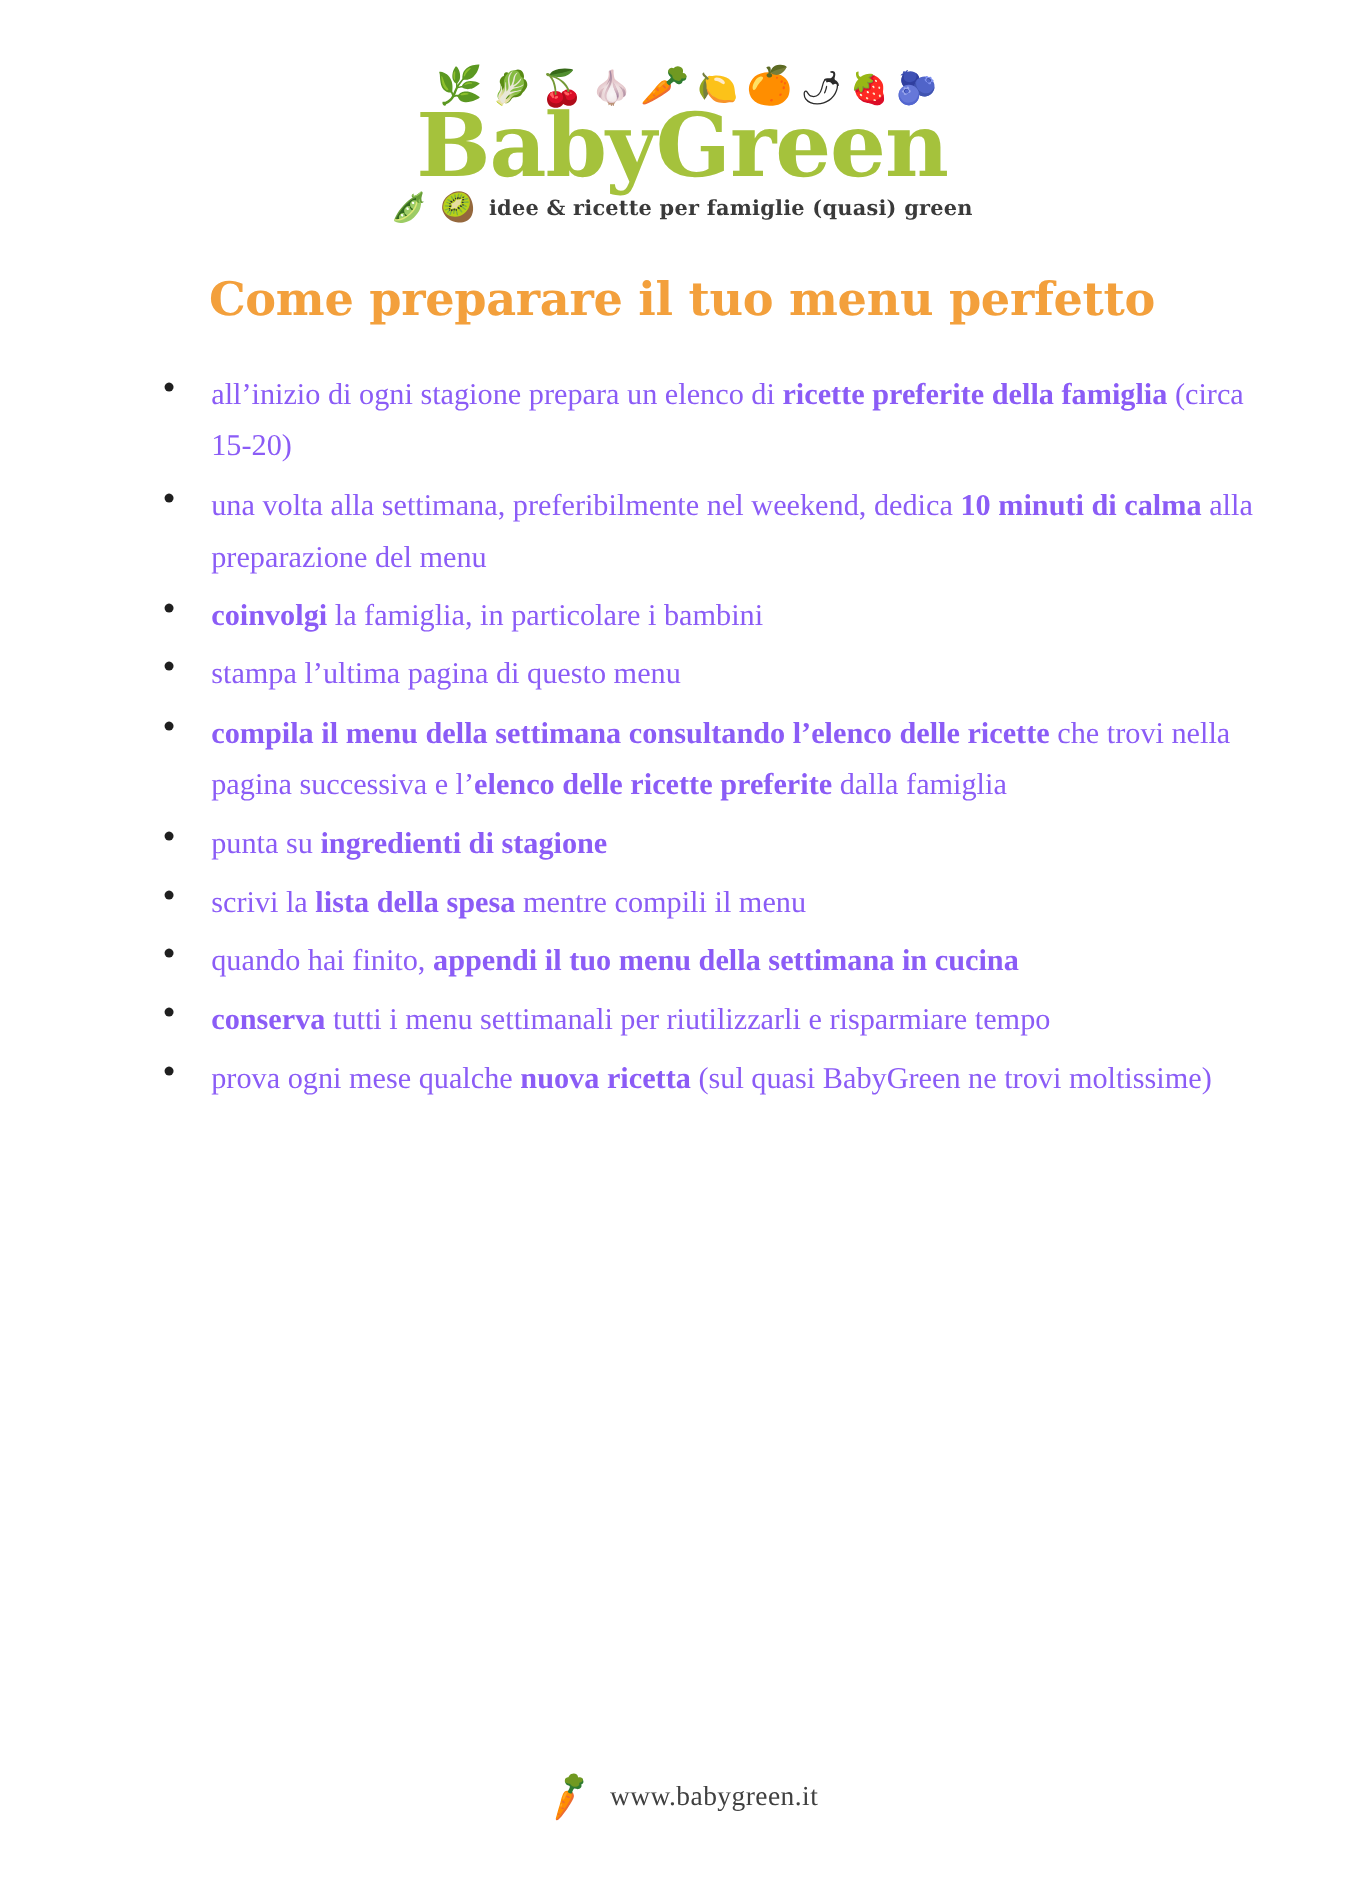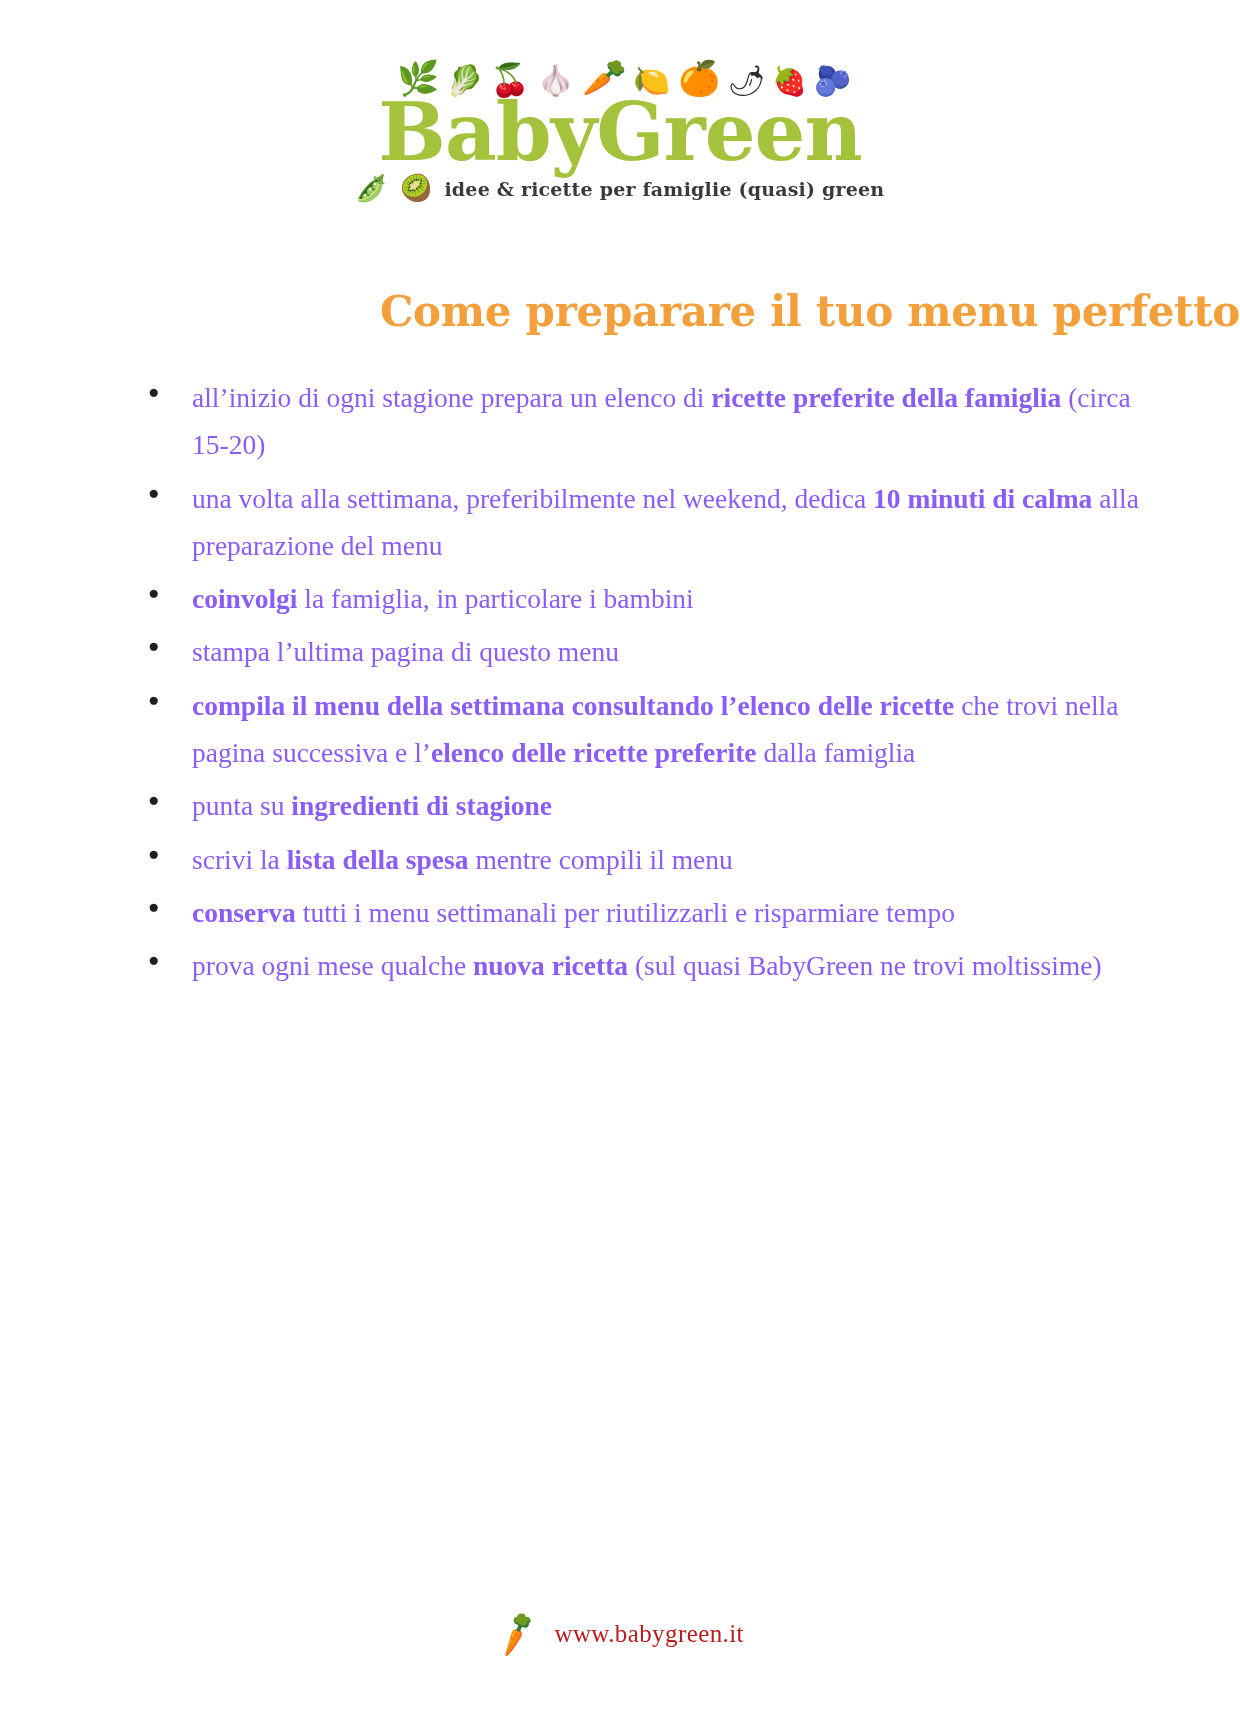--- a/index.html
+++ b/index.html
@@ -72,26 +72,26 @@
   .logo-tagline {
     font-family: "DejaVu Serif", serif;
     font-weight: 700;
     font-size: 19px;
     color: #3a3a3a;
     letter-spacing: 0.2px;
   }
 
   
   .doc-title {
-    text-align: right;
+    text-align: center;
     font-family: "DejaVu Serif", serif;
     font-weight: 700;
     font-size: 42px;
     color: #f3a03c;
-    margin-top: 85px;
+    margin-top: 45px;
     letter-spacing: -0.3px;
   }
 
   
   .bullet-list {
     margin: 38px 0 0 0;
     padding: 0 70px 0 140px;
     list-style: none;
   }
   .bullet-list li {
@@ -127,21 +127,21 @@
     gap: 16px;
   }
   .footer-icon {
     font-size: 34px;
     line-height: 1;
     transform: rotate(-25deg);
   }
   .footer-url {
     font-family: "Liberation Serif", serif;
     font-size: 25px;
-    color: #b91c1c;
+    color: #404040;
     letter-spacing: 0.4px;
   }
 </style>
 </head>
 <body>
 
 <div class="logo-block">
 
   <div class="logo-veggies">
     <span class="v1">🌿</span>
@@ -169,20 +169,21 @@
 <h1 class="doc-title">Come preparare il tuo menu perfetto</h1>
 
 <ul class="bullet-list" id="tips-list">
     <li><span>all’inizio di ogni stagione prepara un elenco di </span><b>ricette preferite della famiglia</b><span> (circa 15-20)</span></li>
     <li><span>una volta alla settimana, preferibilmente nel weekend, dedica </span><b>10 minuti di calma</b><span> alla preparazione del menu</span></li>
     <li><b>coinvolgi</b><span> la famiglia, in particolare i bambini</span></li>
     <li><span>stampa l’ultima pagina di questo menu</span></li>
     <li><b>compila il menu della settimana consultando l’elenco delle ricette</b><span> che trovi nella pagina successiva e l’</span><b>elenco delle ricette preferite</b><span> dalla famiglia</span></li>
     <li><span>punta su </span><b>ingredienti di stagione</b></li>
     <li><span>scrivi la </span><b>lista della spesa</b><span> mentre compili il menu</span></li>
+    <li><span>quando hai finito, </span><b>appendi il tuo menu della settimana in cucina</b></li>
     <li><b>conserva</b><span> tutti i menu settimanali per riutilizzarli e risparmiare tempo</span></li>
     <li><span>prova ogni mese qualche </span><b>nuova ricetta</b><span> (sul quasi BabyGreen ne trovi moltissime)</span></li>
   </ul>
 
 <div class="footer">
   <span class="footer-icon">🥕</span>
   <span class="footer-url">www.babygreen.it</span>
 </div>
 
 </body></html>

